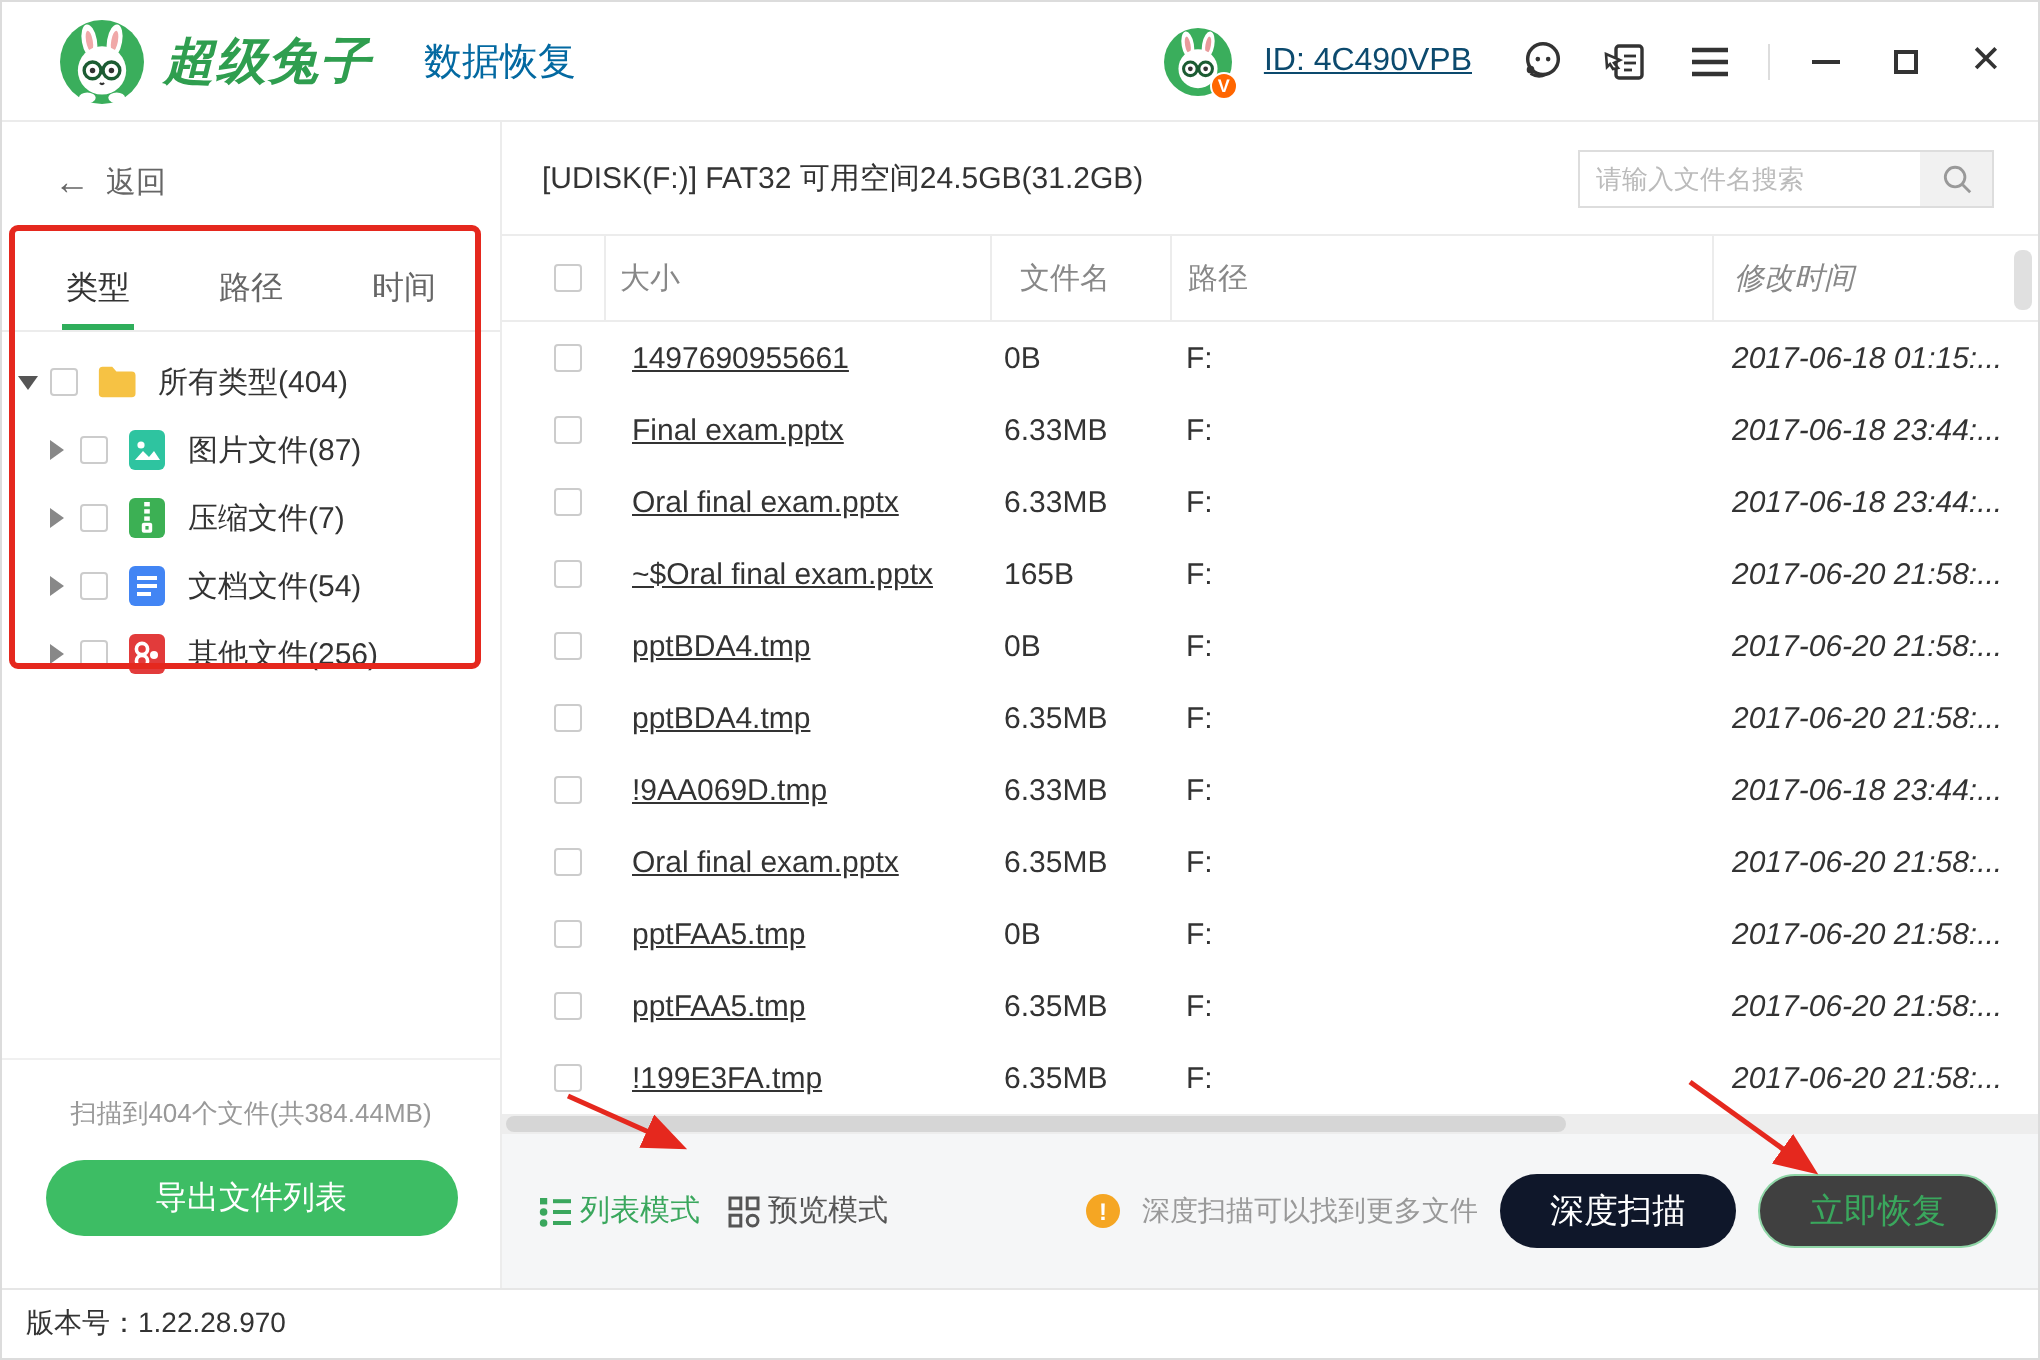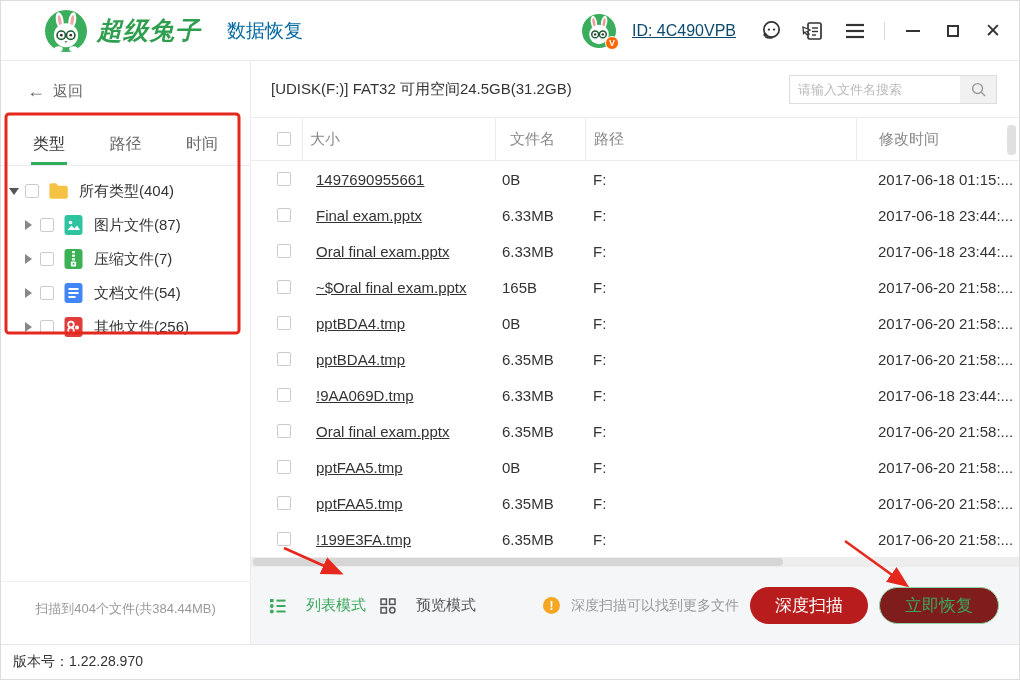--- a/index.html
+++ b/index.html
@@ -1,21 +1,21 @@
 <!DOCTYPE html>
 <html><head>
 <meta charset="utf-8">
 <style>
   * { margin:0; padding:0; box-sizing:border-box; }
   html,body { width:1020px; height:680px; }
   body { font-family:"Liberation Sans","DejaVu Sans",sans-serif; background:#fff; position:relative; overflow:hidden; color:#333; }
   .window { width:1020px; height:680px; border:1px solid #dcdcdc; display:flex; flex-direction:column; background:#fff; position:relative; }
 
   
-  .titlebar { height:60px; flex:0 0 60px; display:flex; align-items:center; padding:0 14px 0 44px; border-bottom:1px solid #ebebeb; }
+  .titlebar { height:60px; flex:0 0 60px; display:flex; align-items:center; padding:0 14px 0 29px; border-bottom:1px solid #ebebeb; }
   .brand-wrap { display:flex; align-items:center; gap:10px; }
   .brand { font-size:25px; font-weight:bold; color:#2f9e4f; font-style:italic; letter-spacing:1px; }
   .product { font-size:19px; color:#0369a1; margin-left:16px; }
   .titlebar-right { margin-left:auto; display:flex; align-items:center; gap:16px; }
   .avatar-wrap { position:relative; width:34px; height:34px; }
   .v-badge { position:absolute; right:-3px; bottom:-2px; width:14px; height:14px; background:#f60; border-radius:50%; color:#fff; font-size:9px; font-weight:bold; display:flex; align-items:center; justify-content:center; border:1px solid #fff; }
   .user-id { font-size:16px; color:#0c4a6e; margin-right:6px;text-decoration:underline; }
   .tb-icon { width:26px; height:26px; display:flex; align-items:center; justify-content:center; cursor:pointer; }
   .tb-sep { width:1px; height:18px; background:#ddd; }
   .win-btn { width:24px; height:24px; display:flex; align-items:center; justify-content:center; cursor:pointer; color:#333; }
@@ -57,39 +57,39 @@
 
   
   .thead, .trow { display:grid; grid-template-columns:51px 193px 90px 271px 1fr; align-items:center; }
   .thead { height:44px; flex:0 0 44px; border-top:1px solid #ececec; border-bottom:1px solid #ececec; color:#888; font-size:15px; }
   .thead .hcell { border-left:1px solid #ececec; height:100%; display:flex; align-items:center; }
   .thead .hcell:first-child { border-left:none; }
   .cell-check { padding-left:26px; display:flex; align-items:center; }
   .cell-name { padding-left:14px; }
   .cell-size { padding-left:7px; }
   .cell-path { padding-left:8px; }
-  .cell-time { padding-left:22px; white-space:nowrap; overflow:hidden; }
+  .cell-time { padding-left:10px; white-space:nowrap; overflow:hidden;font-style:italic; }
   .tbody { flex:0 0 396px; }
   .trow { height:36px; font-size:15px; color:#333; cursor:default; }
   .trow .cell-name { white-space:nowrap; overflow:hidden;text-decoration:underline; }
   .hscroll { height:10px; flex:0 0 10px; background:#ededed; position:relative; }
   .hthumb { position:absolute; left:2px; top:1px; height:8px; width:530px; background:#d6d6d6; border-radius:4px; }
   .vthumb { position:absolute; right:3px; top:64px; width:9px; height:30px; background:#e0e0e0; border-radius:4px; }
 
   
   .toolbar { flex:1; background:#f5f6f7; display:flex; align-items:center; padding:0 20px 0 18px; gap:14px; }
-  .mode-btn { display:flex; align-items:center; gap:20px; font-size:15px; cursor:pointer; background:none; border:none; font-family:inherit; }
+  .mode-btn { display:flex; align-items:center; gap:4px; font-size:15px; cursor:pointer; background:none; border:none; font-family:inherit; }
   .mode-btn.active { color:#3aa75d; }
   .mode-btn.inactive { color:#555; }
   .toolbar-right { margin-left:auto; display:flex; align-items:center; gap:11px; }
   .warn-circle { width:17px; height:17px; border-radius:50%; background:#f5a623; color:#fff; font-size:12px; font-weight:bold; display:flex; align-items:center; justify-content:center; }
   .hint { font-size:14px; color:#999; white-space:nowrap; }
   .pill-btn { height:37px; border-radius:19px; font-size:17px; cursor:pointer; padding:0 25px; font-family:inherit; }
-  .deep-scan { background:#b91c1c; border:none; color:#fff; }
-  .recover { background:#7f1d1d; border:1px solid #8fd6a7; color:#3aa75d; }
+  .deep-scan { background:#0f172a; border:none; color:#fff; }
+  .recover { background:#404040; border:1px solid #8fd6a7; color:#3aa75d; }
 
   
   .footer { height:35px; flex:0 0 35px; border-top:1px solid #e6e6e6; display:flex; align-items:center; padding-left:12px; font-size:14px; color:#333; }
 
   
   .annotation-overlay { position:absolute; inset:0; pointer-events:none; z-index:50; }
 </style>
 </head>
 <body>
 
@@ -238,20 +238,21 @@
             <circle cx="7.5" cy="8.5" r="2.8" fill="none" stroke="#fff" stroke-width="1.8"></circle>
             <circle cx="7.5" cy="14.5" r="2.8" fill="none" stroke="#fff" stroke-width="1.8"></circle>
             <circle cx="13.5" cy="11.5" r="2" fill="#fff"></circle>
           </svg>
           <span class="tree-label">其他文件(256)</span>
         </div>
       </div>
 
       <div class="side-bottom">
         <div class="scan-summary">扫描到404个文件(共384.44MB)</div>
+        <button class="export-btn">导出文件列表</button>
       </div>
     </div>
 
     <div class="main">
       <div class="main-header">
         <div class="disk-info">[UDISK(F:)] FAT32 可用空间24.5GB(31.2GB)</div>
         <div class="search-box">
           <input class="search-input" type="text" placeholder="请输入文件名搜索" style="">
           <button class="search-btn">
             <svg width="17" height="17" viewBox="0 0 18 18">

